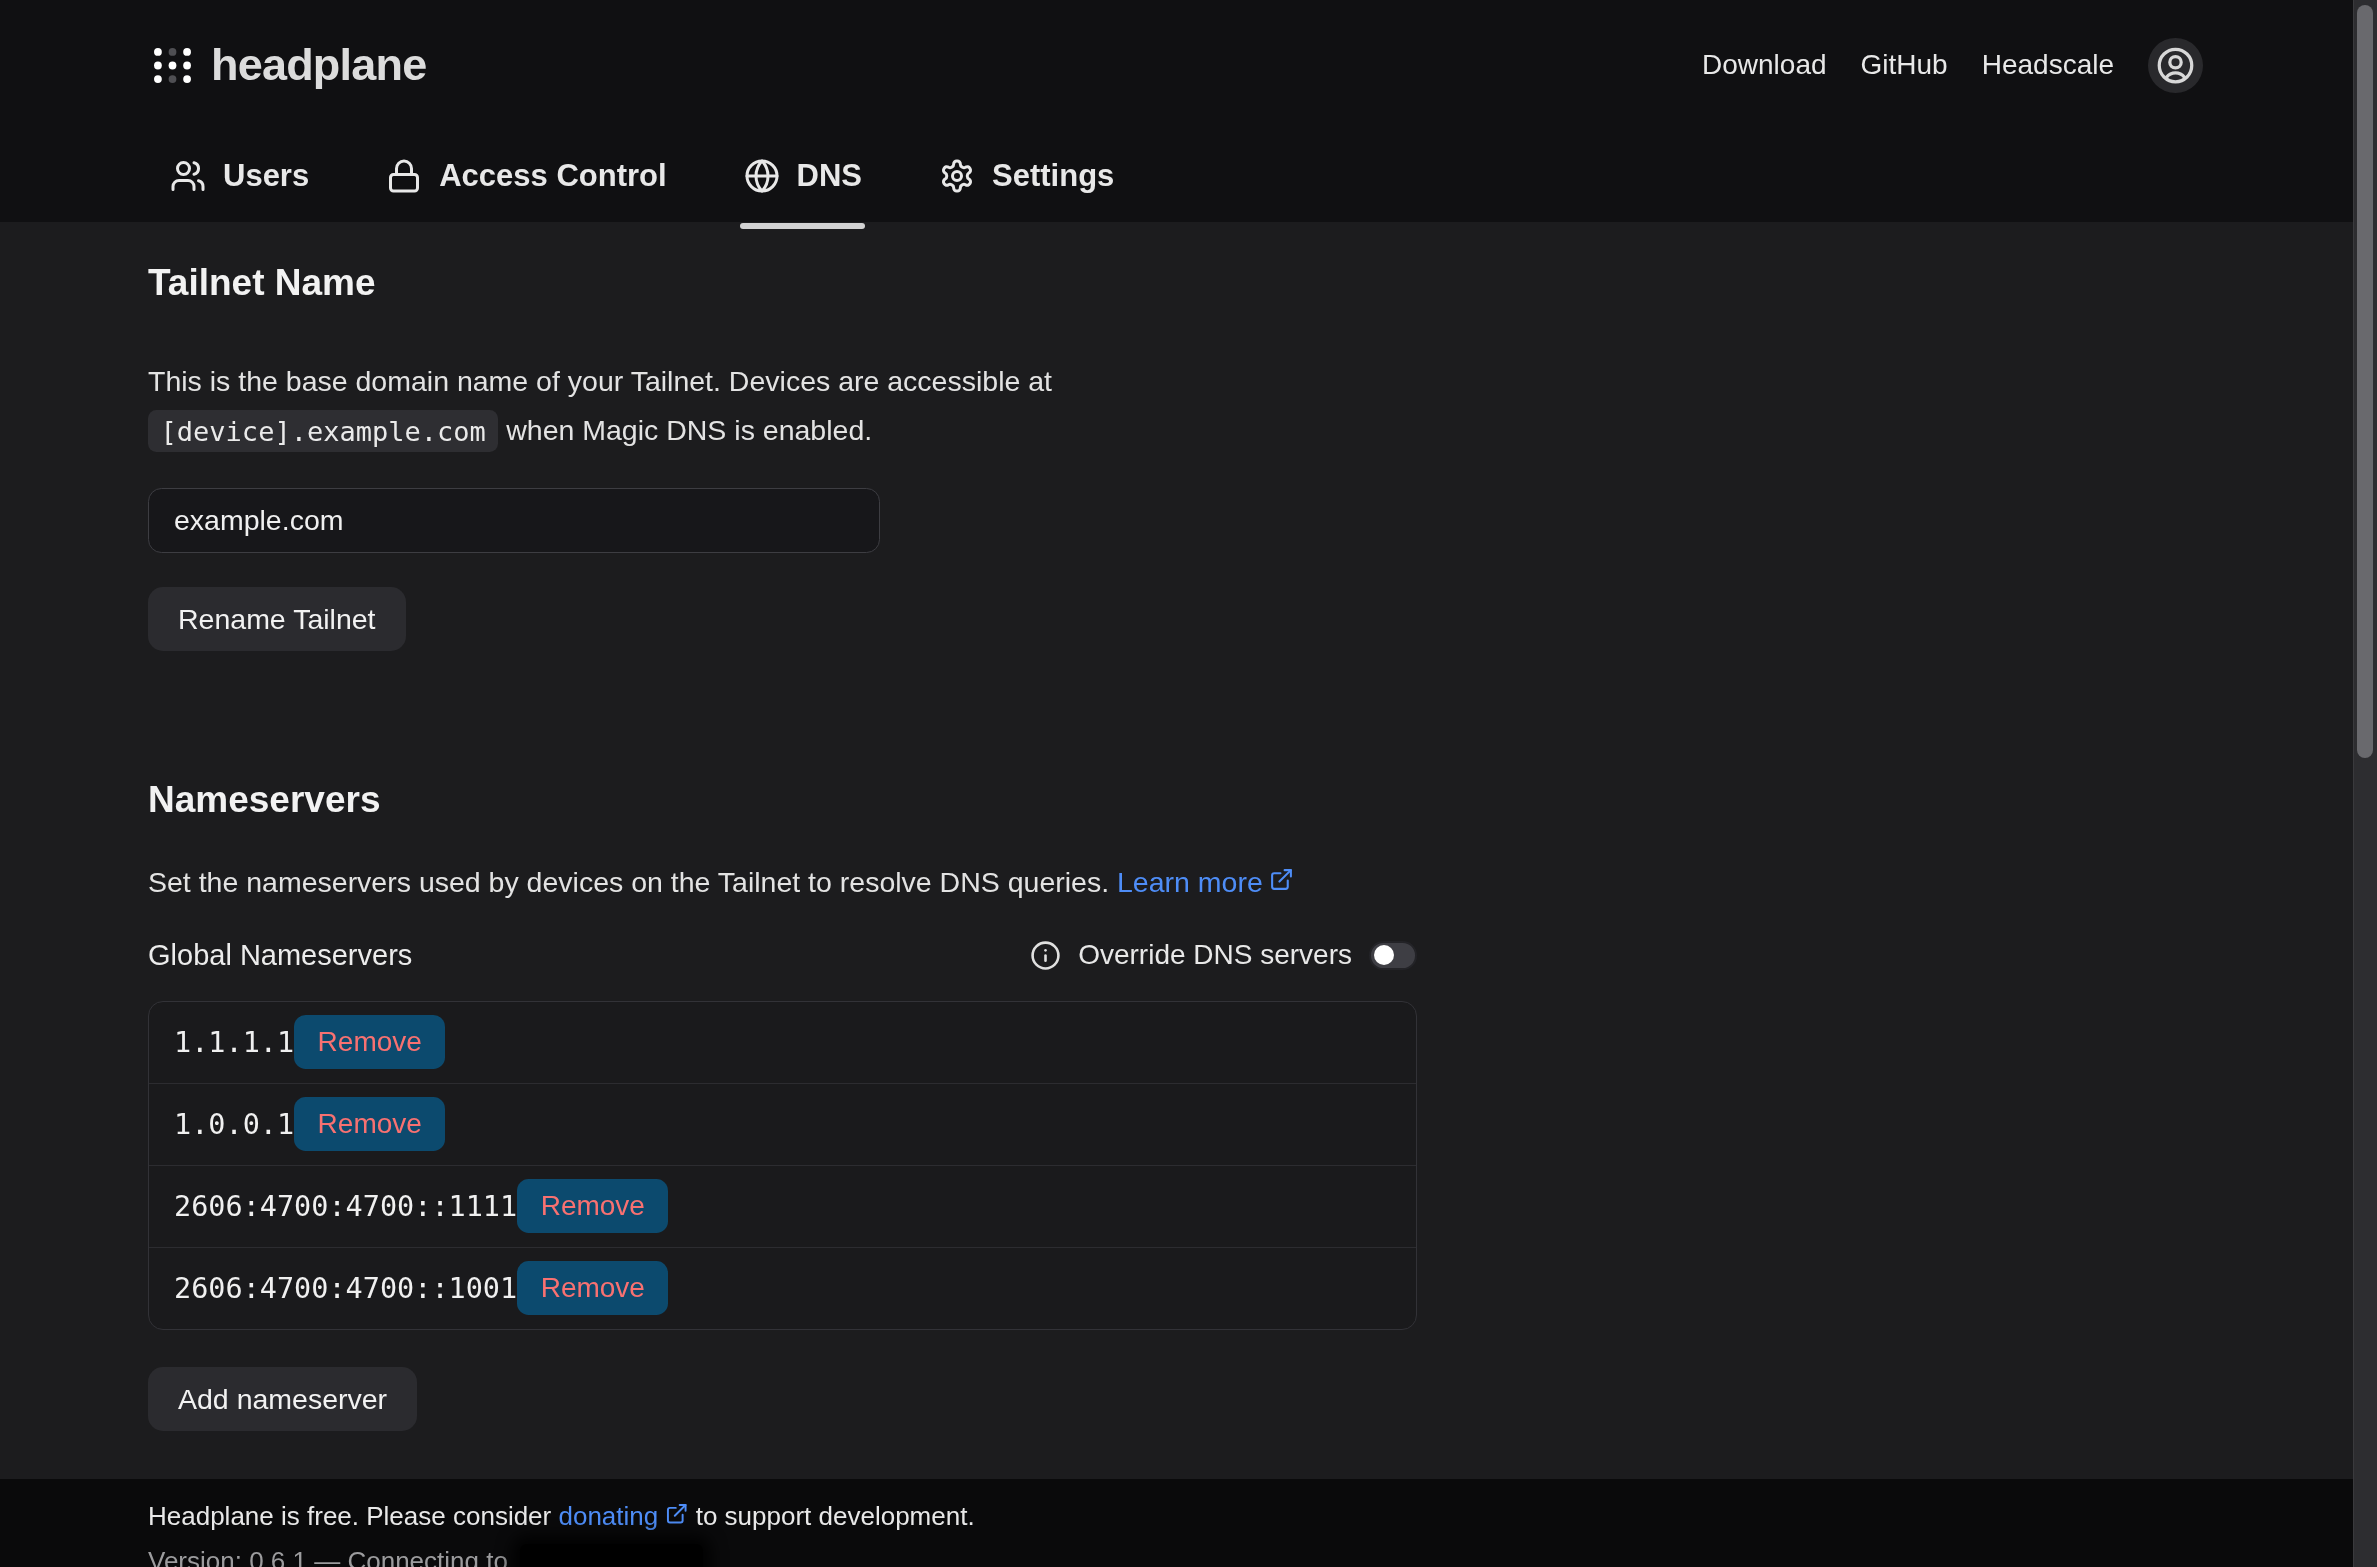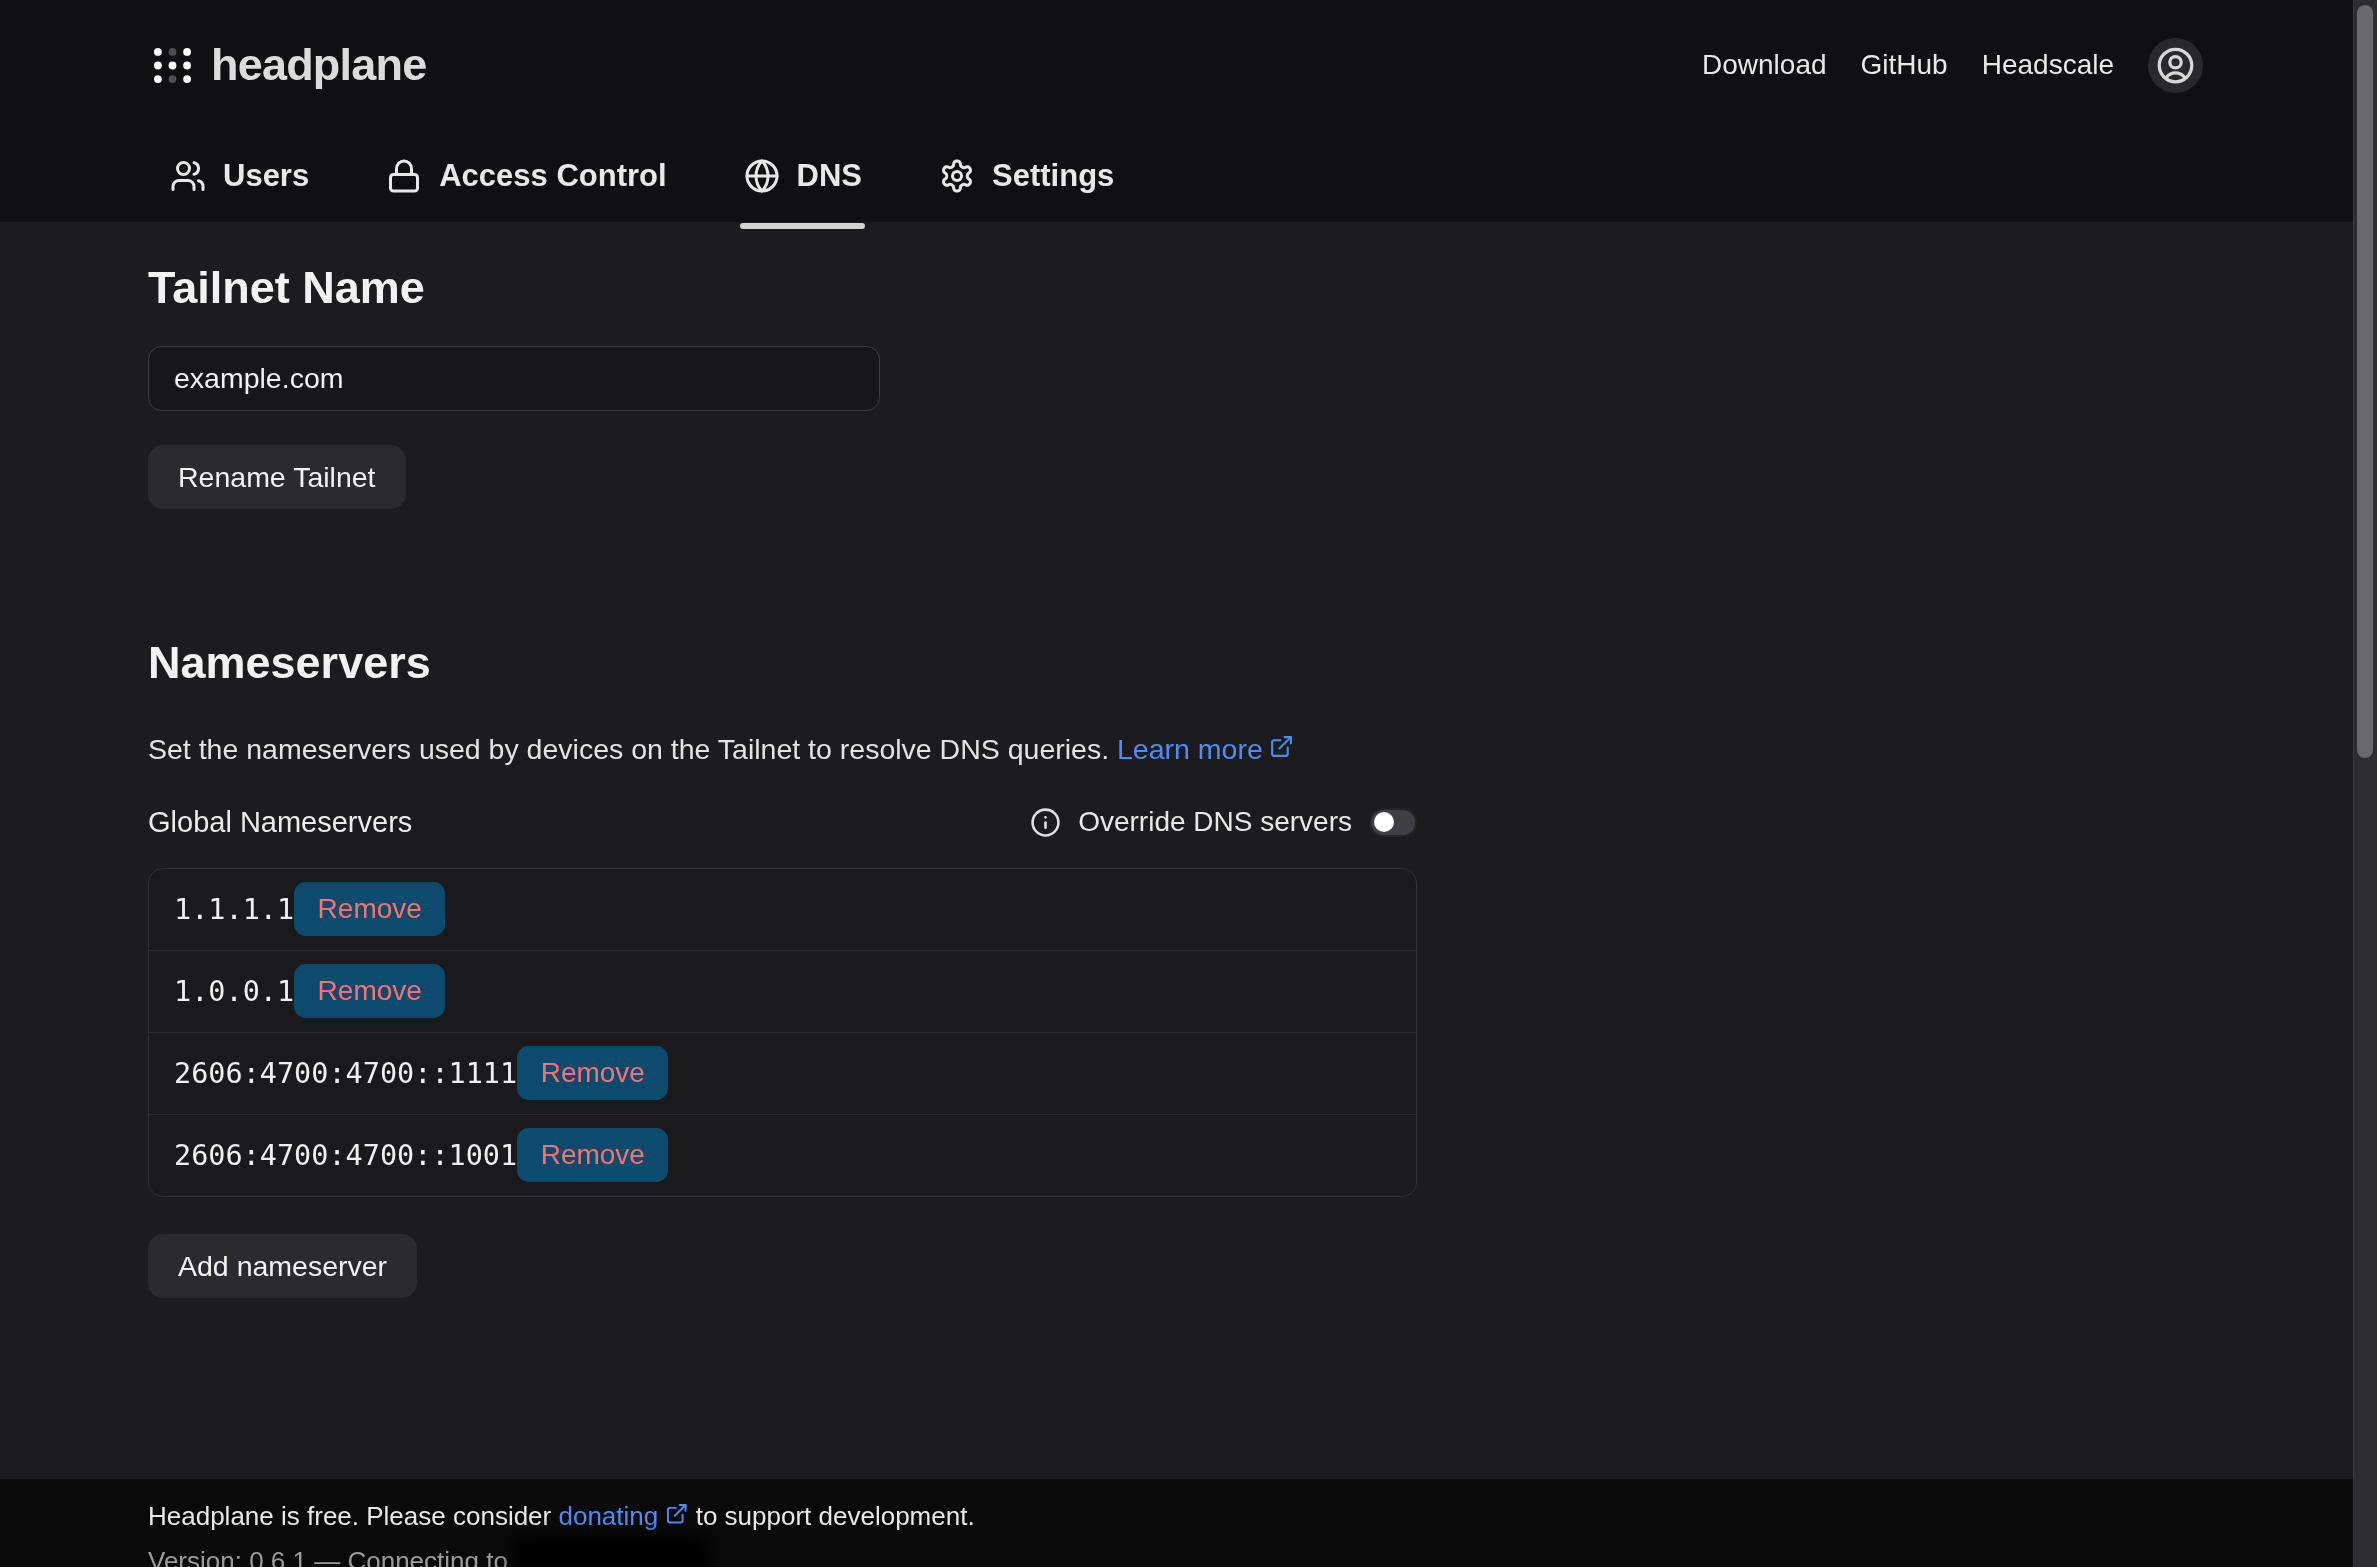--- a/index.html
+++ b/index.html
@@ -15,21 +15,21 @@
   .nav a{color:#e8e8e8;text-decoration:none;font-size:28px;}
   .avatar{width:55px;height:55px;border-radius:50%;background:#29292c;display:flex;align-items:center;justify-content:center;cursor:pointer;}
   .tabs{display:flex;gap:77px;height:105px;align-items:stretch;margin-left:16px;}
   .tab{display:flex;align-items:center;gap:17px;font-size:31px;font-weight:600;color:#e8e8e8;position:relative;cursor:pointer;}
   .tab.active::after{content:"";position:absolute;left:-3.4px;right:-3.4px;bottom:0;height:5.9px;background:#d2d2d2;border-radius:3.4px;}
   .icon{display:inline-flex;flex:none;}
   .icon svg{stroke:currentColor;fill:none;stroke-width:2;stroke-linecap:round;stroke-linejoin:round;}
 
   
   .main{padding:40px 151px 0 148px;}
-  .section-title{font-size:45px;font-weight:700;color:#f2f2f2;margin:0;line-height:1.15;}
+  .section-title{font-size:37px;font-weight:700;color:#f2f2f2;margin:0;line-height:1.15;}
   .tailnet-desc{margin-top:52px;font-size:28.5px;line-height:1.75;color:#e3e3e3;max-width:982px;}
   .code-chip{font-family:"DejaVu Sans Mono",monospace;font-size:27px;background:#2e2e32;border-radius:8.4px;
              padding:5.9px 12.6px;color:#eaeaea;white-space:nowrap;}
   .domain-input{margin-top:32px;display:block;width:732px;height:65px;box-sizing:border-box;background:#17171a;
                 border:1.7px solid #3d3d42;border-radius:13.4px;color:#f0f0f0;font-size:28.5px;padding:0 25px;
                 font-family:"Liberation Sans",sans-serif;outline:none;}
   .btn{display:inline-block;margin-top:34px;background:#2b2b2f;color:#f2f2f2;font-size:28.5px;font-weight:500;
        border:none;border-radius:15px;padding:0 30px;height:64px;line-height:64px;cursor:pointer;
        font-family:"Liberation Sans",sans-serif;}
   .ns-title{margin-top:128px;}
@@ -141,20 +141,25 @@
         </span>
         <span>Settings</span>
       </div>
     </nav>
   </header>
 
   <main class="main">
 
     <section>
       <h1 class="section-title">Tailnet Name</h1>
+      <p class="tailnet-desc">
+        <span>This is the base domain name of your Tailnet. Devices are accessible at</span>
+        <span class="code-chip">[device].example.com</span>
+        <span>when Magic DNS is enabled.</span>
+      </p>
       <input class="domain-input" type="text" value="example.com" style="">
       <button class="btn">Rename Tailnet</button>
     </section>
 
     <section>
       <h1 class="section-title ns-title">Nameservers</h1>
       <p class="ns-desc">
         <span>Set the nameservers used by devices on the Tailnet to resolve DNS queries.</span>
         <a href="#" class="link">Learn more</a><span class="icon ext-icon">
             <svg width="25" height="25" viewBox="0 0 24 24">

